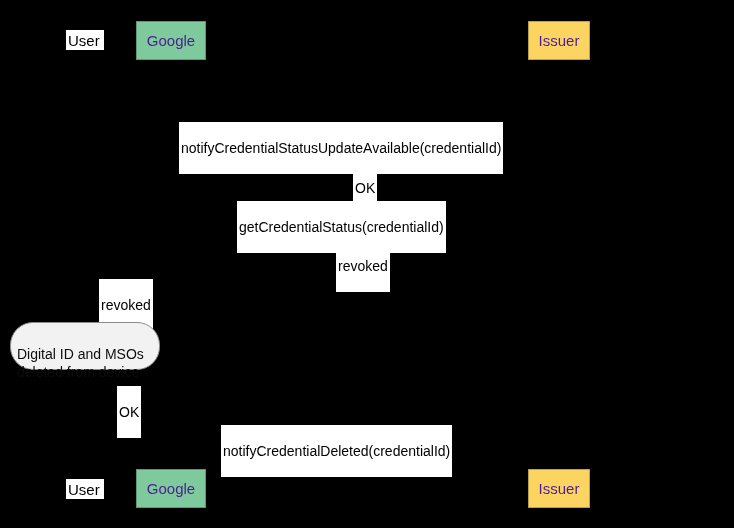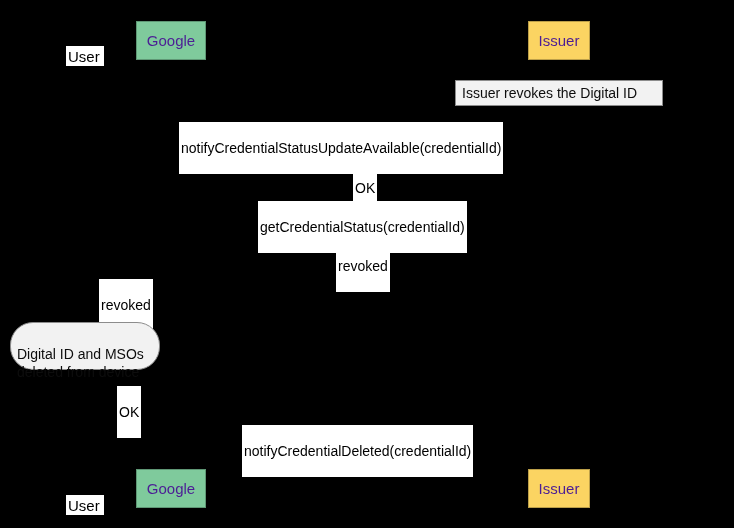--- a/index.html
+++ b/index.html
@@ -52,21 +52,20 @@
     line-height: 1;
     color: #4c1d95;
     white-space: nowrap;
   }
   .actor.plain {
     background: #ffffff;
     color: #000000;
     border: none;
     padding: 1px 2px;
     justify-content: flex-start;
-    margin-top: 16px;
   }
   .actor.boxed {
     border: 1px solid rgba(0,0,0,0.25);
   }
 
   
   .msg-label {
     position: absolute;
     background: #ffffff;
     color: #000000;
@@ -103,56 +102,53 @@
   </div>
 
   <div class="actor boxed" style="left:136px; top:21px; width:70px; height:39px; background:#7fca9c;">
     <span>Google</span>
   </div>
 
   <div class="actor boxed" style="left:528px; top:21px; width:62px; height:39px; background:#fbd462;">
     <span>Issuer</span>
   </div>
 
-  <div class="note" style="left:455px; top:80px; width:208px; height:26px; display:flex; align-items:center;">
-    <span>Issuer revokes the Digital ID</span>
-  </div>
 
   <div class="msg-line" style="left:171px; top:144px; width:388px;"></div>
   <div class="msg-arrowhead left" style="left:171px; top:139px;"></div>
   <div class="msg-label" style="left:179px; top:122px;">notifyCredentialStatusUpdateAvailable(credentialId)</div>
 
   <div class="msg-line" style="left:171px; top:183px; width:388px;"></div>
   <div class="msg-arrowhead right" style="left:550px; top:178px;"></div>
   <div class="msg-label" style="left:353px; top:162px;">OK</div>
 
   <div class="msg-line" style="left:171px; top:222px; width:388px;"></div>
   <div class="msg-arrowhead right" style="left:550px; top:217px;"></div>
-  <div class="msg-label" style="left:258px; top:201px;">getCredentialStatus(credentialId)</div>
+  <div class="msg-label" style="left:237px; top:201px;">getCredentialStatus(credentialId)</div>
 
   <div class="msg-line" style="left:171px; top:261px; width:388px;"></div>
   <div class="msg-arrowhead left" style="left:171px; top:256px;"></div>
   <div class="msg-label" style="left:336px; top:240px;">revoked</div>
 
   <div class="msg-line" style="left:85px; top:300px; width:86px;"></div>
   <div class="msg-arrowhead left" style="left:85px; top:295px;"></div>
   <div class="msg-label" style="left:99px; top:279px;">revoked</div>
 
   <div class="note" style="left:10px; top:322px; width:150px; height:48px;border-radius:23px;">
     <span>Digital ID and MSOs
 deleted from device</span>
   </div>
 
   <div class="msg-line" style="left:85px; top:407px; width:86px;"></div>
   <div class="msg-arrowhead right" style="left:162px; top:402px;"></div>
   <div class="msg-label" style="left:117px; top:386px;">OK</div>
 
   <div class="msg-line" style="left:171px; top:446px; width:388px;"></div>
   <div class="msg-arrowhead right" style="left:550px; top:441px;"></div>
-  <div class="msg-label" style="left:242px; top:425px;">notifyCredentialDeleted(credentialId)</div>
+  <div class="msg-label" style="left:221px; top:425px;">notifyCredentialDeleted(credentialId)</div>
 
   <div class="actor plain" style="left:66px; top:479px; width:38px; height:20px;">
     <span>User</span>
   </div>
 
   <div class="actor boxed" style="left:136px; top:469px; width:70px; height:39px; background:#7fca9c;">
     <span>Google</span>
   </div>
 
   <div class="actor boxed" style="left:528px; top:469px; width:62px; height:39px; background:#fbd462;">

